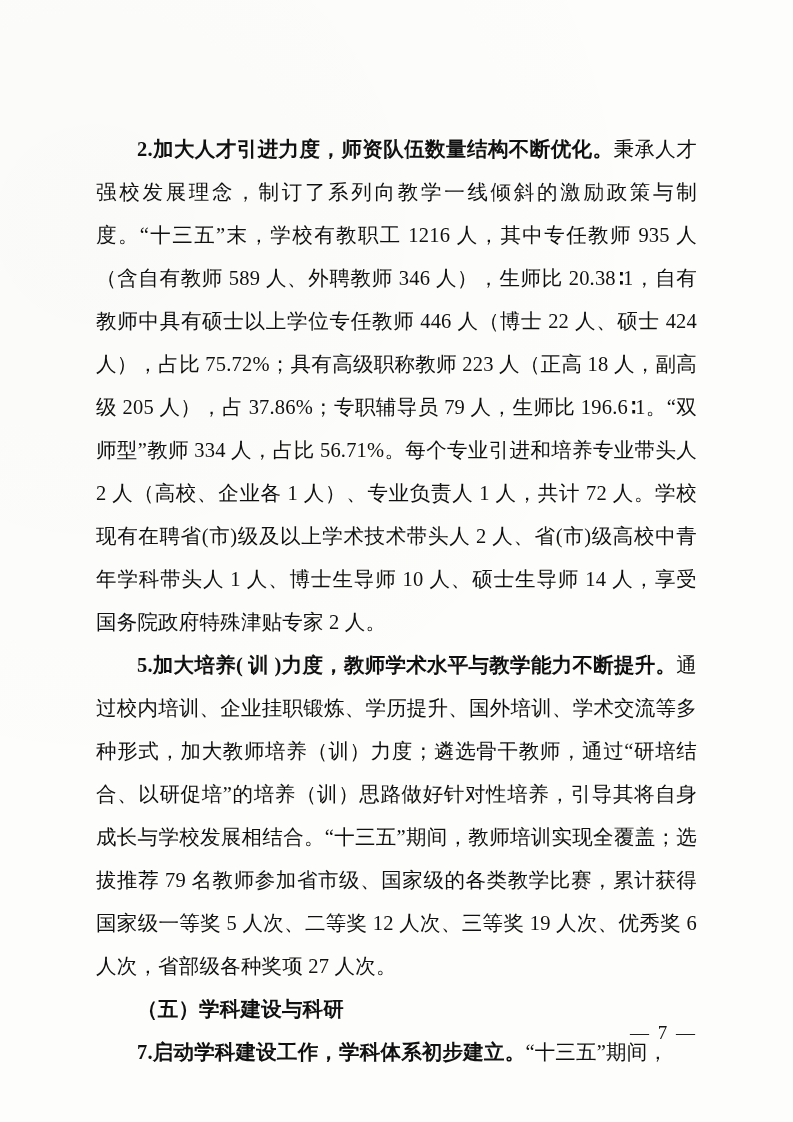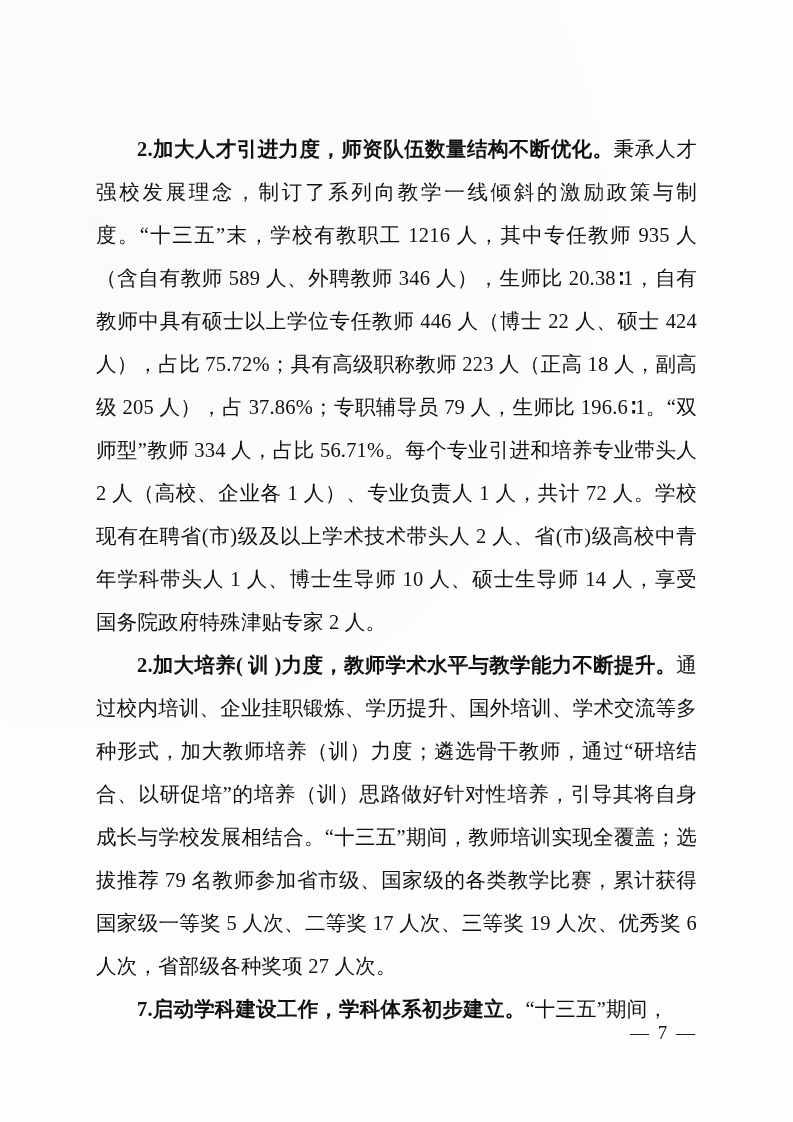--- a/index.html
+++ b/index.html
@@ -63,22 +63,23 @@
 </style>
 </head>
 <body>
 
 <div class="page">
 
   <div class="body-text">
 
     <p class="indent para-block"><span class="bold">2.加大人才引进力度，师资队伍数量结构不断优化。</span><span>秉承人才强校发展理念，制订了系列向教学一线倾斜的激励政策与制度。“十三五”末，学校有教职工 1216 人，其中专任教师 935 人（含自有教师 589 人、外聘教师 346 人），生师比 20.38∶1，自有教师中具有硕士以上学位专任教师 446 人（博士 22 人、硕士 424 人），占比 75.72%；具有高级职称教师 223 人（正高 18 人，副高级 205 人），占 37.86%；专职辅导员 79 人，生师比 196.6∶1。“双师型”教师 334 人，占比 56.71%。每个专业引进和培养专业带头人 2 人（高校、企业各 1 人）、专业负责人 1 人，共计 72 人。学校现有在聘省(市)级及以上学术技术带头人 2 人、省(市)级高校中青年学科带头人 1 人、博士生导师 10 人、硕士生导师 14 人，享受国务院政府特殊津贴专家 2 人。</span></p>
 
-    <p class="indent para-block"><span class="bold">2.加大培养( 训 )力度，教师学术水平与教学能力不断提升。</span><span>通过校内培训、企业挂职锻炼、学历提升、国外培训、学术交流等多种形式，加大教师培养（训）力度；遴选骨干教师，通过“研培结合、以研促培”的培养（训）思路做好针对性培养，引导其将自身成长与学校发展相结合。“十三五”期间，教师培训实现全覆盖；选拔推荐 79 名教师参加省市级、国家级的各类教学比赛，累计获得国家级一等奖 5 人次、二等奖 17 人次、三等奖 19 人次、优秀奖 6 人次，省部级各种奖项 27 人次。</span></p>
+    <p class="indent para-block"><span class="bold">5.加大培养( 训 )力度，教师学术水平与教学能力不断提升。</span><span>通过校内培训、企业挂职锻炼、学历提升、国外培训、学术交流等多种形式，加大教师培养（训）力度；遴选骨干教师，通过“研培结合、以研促培”的培养（训）思路做好针对性培养，引导其将自身成长与学校发展相结合。“十三五”期间，教师培训实现全覆盖；选拔推荐 79 名教师参加省市级、国家级的各类教学比赛，累计获得国家级一等奖 5 人次、二等奖 12 人次、三等奖 19 人次、优秀奖 6 人次，省部级各种奖项 27 人次。</span></p>
 
+    <p class="heading">（五）学科建设与科研</p>
 
     <p class="indent para-block"><span class="bold">7.启动学科建设工作，学科体系初步建立。</span><span>“十三五”期间，</span></p>
 
   </div>
 
   <div class="page-number num">— 7 —</div>
 
 </div>
 
 </body></html>

